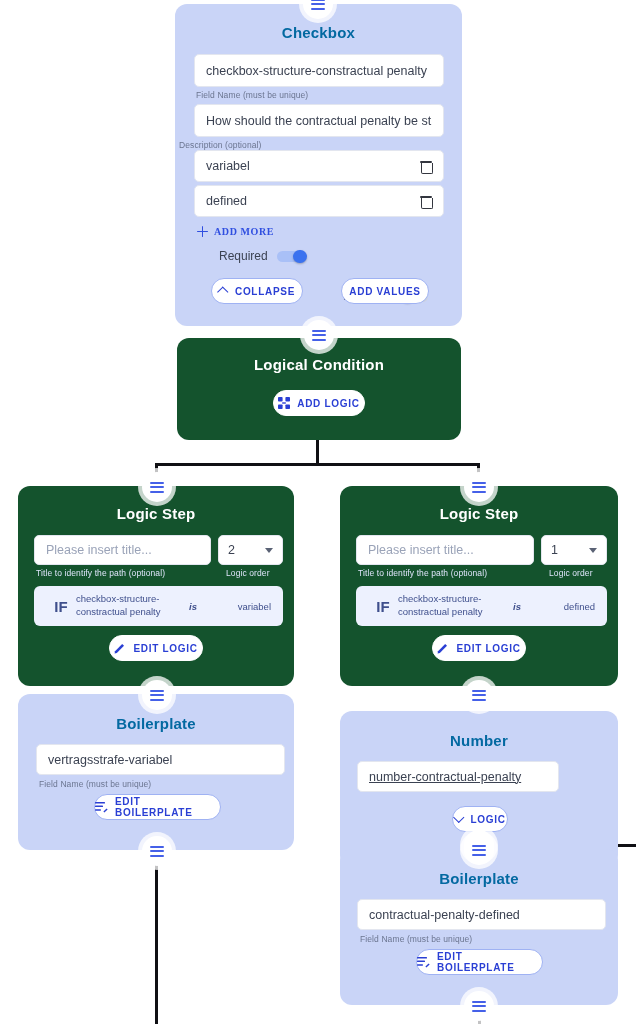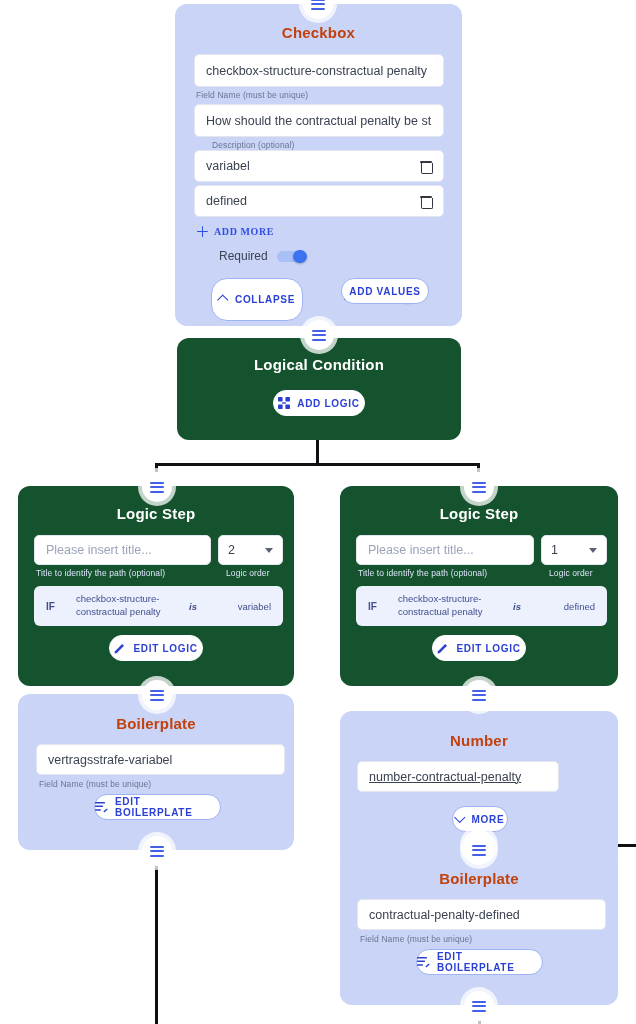--- a/index.html
+++ b/index.html
@@ -28,21 +28,21 @@
   }
   .card.light { background: #c9d4f7; }
   .card.dark  { background: #14532d; }
 
   .card-title {
     text-align: center;
     font-size: 15px;
     font-weight: 600;
     letter-spacing: .2px;
   }
-  .light .card-title { color: #c2410c; }
+  .light .card-title { color: #0369a1; }
   .dark  .card-title { color: #ffffff; }
 
   
   .handle {
     position: absolute;
     width: 30px; height: 30px;
     border-radius: 50%;
     background: #ffffff;
     box-shadow: 0 0 0 4px rgba(255,255,255,.75);
     display: flex; flex-direction: column;
@@ -177,21 +177,21 @@
   
   .ifrow {
     position: absolute;
     background: #edf1fe;
     border-radius: 6px;
     display: flex; align-items: center;
     padding: 0 12px;
     color: #3f4f8c;
     font-size: 9.5px;
   }
-  .ifrow .lbl-if { font-weight: 700; font-size: 10px; width: 30px; flex: 0 0 auto; }
+  .ifrow .lbl-if { font-weight: 700; font-size: 15px; width: 30px; flex: 0 0 auto; text-align: center; }
   .ifrow .subject { flex: 1; line-height: 1.35; padding-right: 8px; }
   .ifrow .op { font-weight: 700; font-style: italic; width: 40px; text-align: center; flex: 0 0 auto; }
   .ifrow .val { width: 58px; text-align: right; flex: 0 0 auto; }
 </style>
 </head>
 <body>
 
 <div id="stage">
 
   <div class="conn" style="left:316px; top:439px; width:3px; height:27px;"></div>
@@ -209,21 +209,21 @@
     <div class="card-title" style="margin-top:20px;">Checkbox</div>
 
     <div class="field" style="left:19px; top:50px; width:250px; height:33px;">
       <span class="txt">checkbox-structure-constractual penalty</span>
     </div>
     <div class="helper" style="left:21px; top:86px;">Field Name (must be unique)</div>
 
     <div class="field" style="left:19px; top:100px; width:250px; height:33px;">
       <span class="txt">How should the contractual penalty be structu</span>
     </div>
-    <div class="helper" style="left:37px; top:136px;">Description (optional)</div>
+    <div class="helper" style="left:4px; top:136px;">Description (optional)</div>
 
     <div class="field" style="left:19px; top:146px; width:250px; height:32px;">
       <span class="txt">variabel</span>
       <span class="trash"></span>
     </div>
 
     <div class="field" style="left:19px; top:181px; width:250px; height:32px;">
       <span class="txt">defined</span>
       <span class="trash"></span>
     </div>
@@ -242,21 +242,21 @@
     </div>
 
     <div class="toggle-wrap" style="left:168px; top:245px;margin-top:40px;">
       <span class="toggle-label">Required</span>
       <span class="switch off">
         <span class="track"></span>
         <span class="knob"></span>
       </span>
     </div>
 
-    <div class="btn" style="left:36px; top:274px; width:92px; height:43px;">
+    <div class="btn" style="left:36px; top:274px; width:92px; height:26px;">
       <span class="chev"></span>
       <span>COLLAPSE</span>
     </div>
 
     <div class="btn" style="left:166px; top:274px; width:88px; height:26px;">
       <span>ADD VALUES</span>
     </div>
   </div>
 
   <div class="handle" style="left:303px; top:-11px;">
@@ -391,21 +391,21 @@
 
   <div class="card light" style="left:340px; top:694px; width:278px; height:156px;margin-top:17px;">
     <div class="card-title" style="margin-top:21px;">Number</div>
 
     <div class="field" style="left:17px; top:50px; width:202px; height:31px;text-decoration:underline;">
       <span class="txt">number-contractual-penalty</span>
     </div>
 
     <div class="btn" style="left:112px; top:95px; width:56px; height:26px;">
       <span class="chev down"></span>
-      <span>MORE</span>
+      <span>LOGIC</span>
     </div>
   </div>
   <div class="handle" style="left:464px; top:680px;">
       <i></i>
       <i></i>
       <i></i>
     </div>
   <div class="handle" style="left:464px; top:830px;">
       <i></i>
       <i></i>

